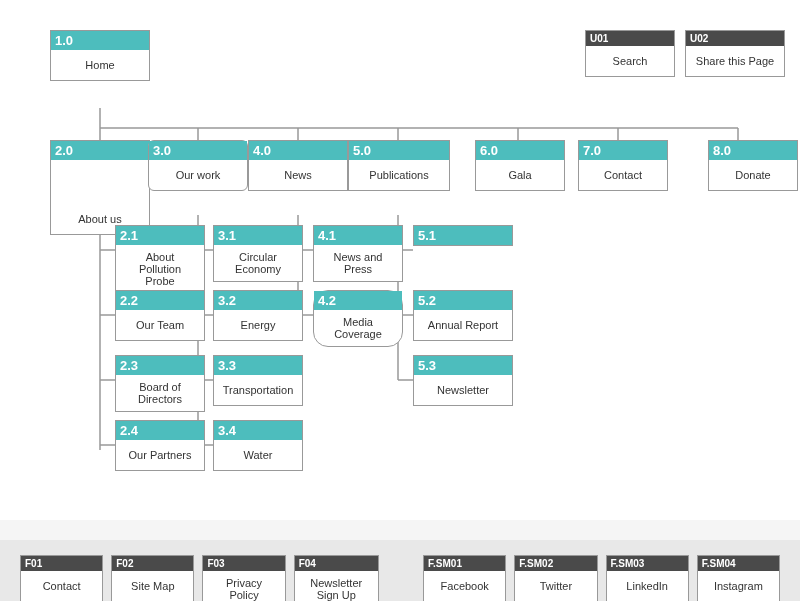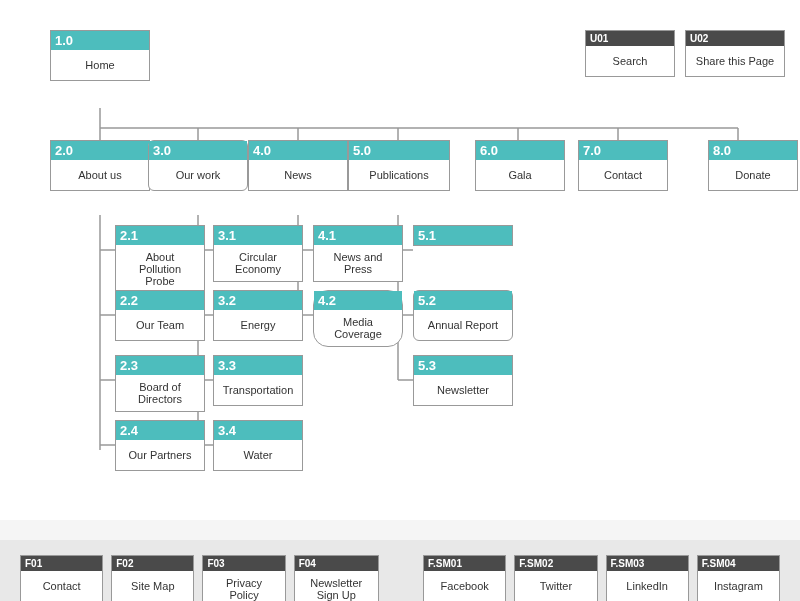--- a/index.html
+++ b/index.html
@@ -150,21 +150,21 @@
 
     <div class="abs-node node w90" style="left:565px; top:10px;">
       <div class="node-header-dark">U01</div>
       <div class="node-label">Search</div>
     </div>
     <div class="abs-node node w100" style="left:665px; top:10px;">
       <div class="node-header-dark">U02</div>
       <div class="node-label">Share this Page</div>
     </div>
 
-    <div class="abs-node node w100" style="left:30px; top:120px;">
+    <div class="abs-node node w100" style="left:30px; top:120px;gap:44px;">
       <div class="node-header">2.0</div>
       <div class="node-label">About us</div>
     </div>
 
     <div class="abs-node node w100" style="left:128px; top:120px;border-radius:6px;">
       <div class="node-header">3.0</div>
       <div class="node-label">Our work</div>
     </div>
 
     <div class="abs-node node w100" style="left:228px; top:120px;">
@@ -231,21 +231,21 @@
       <div class="node-label">News and Press</div>
     </div>
     <div class="abs-node node w90" style="left:293px; top:270px;border-radius:15px;">
       <div class="node-header">4.2</div>
       <div class="node-label">Media Coverage</div>
     </div>
 
     <div class="abs-node node w100" style="left:393px; top:205px;">
       <div class="node-header">5.1</div>
     </div>
-    <div class="abs-node node w100" style="left:393px; top:270px;border-radius:6px;">
+    <div class="abs-node node w100" style="left:393px; top:270px;">
       <div class="node-header">5.2</div>
       <div class="node-label">Annual Report</div>
     </div>
     <div class="abs-node node w100" style="left:393px; top:335px;">
       <div class="node-header">5.3</div>
       <div class="node-label">Newsletter</div>
     </div>
 
   </div>
 </div>

